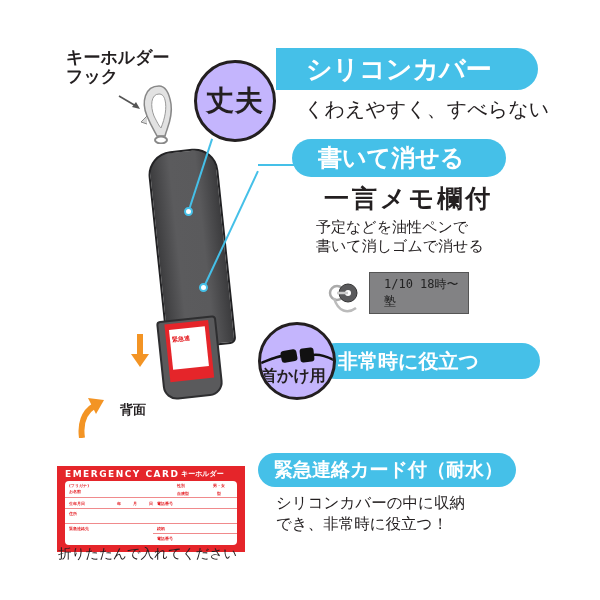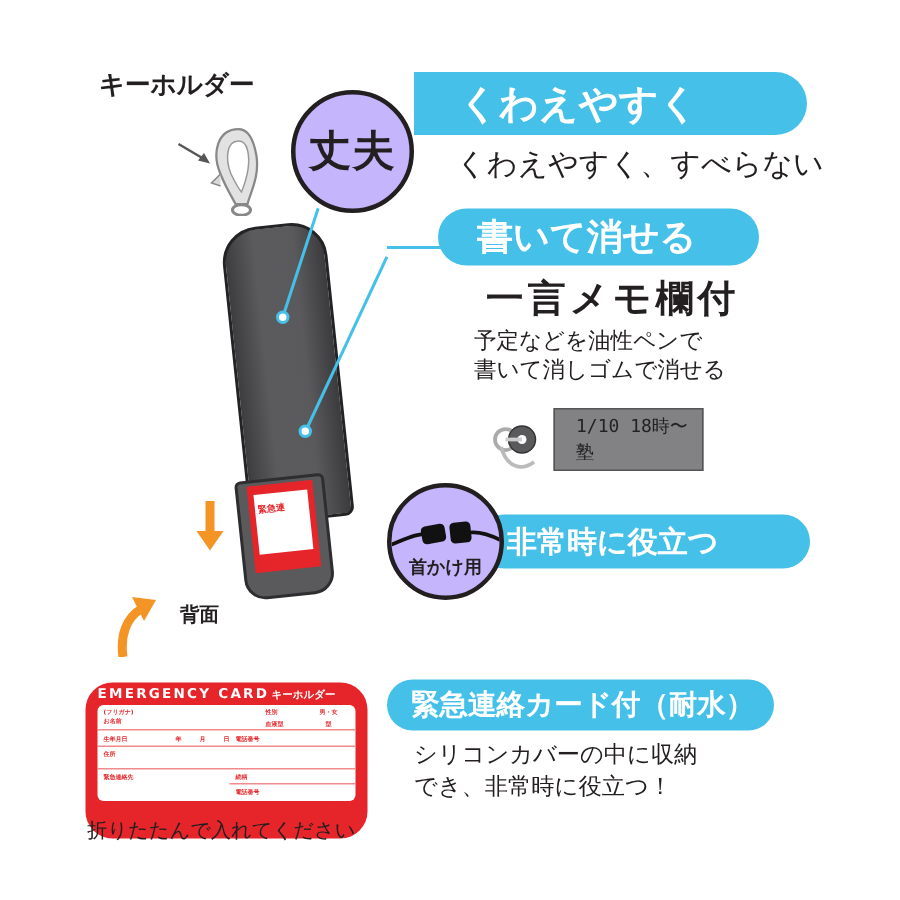--- a/index.html
+++ b/index.html
@@ -34,20 +34,21 @@
   .card { position: absolute; background: #e5252a; }
   .card-inner { position: absolute; background: #fff; border-radius: 4px; }
   .card-line { position: absolute; height: 1px; background: #f08a8c; }
   .card-lbl { position: absolute; font-size: 4px; color: #e5252a; font-weight: bold; white-space: nowrap; }
 </style>
 </head>
 <body>
 
 <div class="abs" style="left:66px;top:48px;font-weight:bold;font-size:17px;line-height:19px;">
   <div>キーホルダー</div>
+  <div>フック</div>
 </div>
 <svg class="abs" style="left:118px;top:95px;" width="24" height="16" viewBox="0 0 24 16">
   <line x1="1" y1="1" x2="18" y2="11" stroke="#555" stroke-width="1.6"></line>
   <polygon points="22,14 14,12 18,7" fill="#555"></polygon>
 </svg>
 
 <svg class="abs" style="left:135px;top:82px;" width="50" height="62" viewBox="0 0 50 62">
   <path d="M24 4 C10 4 6 20 12 34 C16 44 20 50 22 54 L30 54 C32 46 38 36 36 22 C34 10 30 4 24 4 Z" fill="#e2e2e2" stroke="#888" stroke-width="1.5"></path>
   <path d="M24 12 C16 12 15 24 19 34 C22 40 24 44 26 46 C30 36 32 26 30 18 C29 14 27 12 24 12 Z" fill="#fff" stroke="#999" stroke-width="1"></path>
   <path d="M12 34 L6 40 L12 42" fill="#d8d8d8" stroke="#888" stroke-width="1"></path>
@@ -67,21 +68,21 @@
   <span style="font-size:28px;font-weight:bold;letter-spacing:1px;">丈夫</span>
 </div>
 
 <div class="leader" style="left:188px;top:212px;width:78px;transform:rotate(-72deg);"></div>
 <div class="dot" style="left:184px;top:207px;"></div>
 <div class="leader" style="left:203px;top:288px;width:130px;transform:rotate(-65deg);"></div>
 <div class="leader" style="left:258px;top:164px;width:36px;"></div>
 <div class="dot" style="left:199px;top:283px;"></div>
 
 <div class="pill" style="left:276px;top:48px;width:262px;height:42px;padding-left:30px;border-radius:0 22px 22px 0;font-size:26px;">
-  <span>くわえやすく</span>
+  <span>シリコンカバー</span>
 </div>
 <div class="sub" style="left:304px;top:96px;font-size:20px;font-weight:normal;">くわえやすく、すべらない</div>
 
 <div class="pill" style="left:292px;top:139px;width:214px;height:38px;padding-left:26px;font-size:24px;">
   <span>書いて消せる</span>
 </div>
 <div class="sub" style="left:324px;top:182px;font-size:25px;letter-spacing:3px;">一言メモ欄付</div>
 <div class="sub" style="left:316px;top:218px;font-size:15px;line-height:19px;font-weight:normal;">
   <div>予定などを油性ペンで</div>
   <div>書いて消しゴムで消せる</div>
@@ -101,34 +102,34 @@
 <div class="pill" style="left:318px;top:343px;width:222px;height:36px;padding-left:20px;font-size:20px;">
   <span>非常時に役立つ</span>
 </div>
 <div class="circle" style="left:258px;top:322px;width:78px;height:78px;overflow:hidden;">
   <svg class="abs" style="left:0;top:16px;" width="78" height="30" viewBox="0 0 78 30">
     <path d="M0 22 C10 18 18 14 26 15" stroke="#111" stroke-width="2.5" fill="none"></path>
     <path d="M52 14 C60 13 68 16 78 22" stroke="#111" stroke-width="2.5" fill="none"></path>
     <rect x="20" y="9" width="16" height="12" rx="3" fill="#111" transform="rotate(-10 28 15)"></rect>
     <rect x="39" y="7" width="14" height="14" rx="3" fill="#111" transform="rotate(-6 46 14)"></rect>
   </svg>
-  <span style="position:absolute;bottom:10px;left:0;right:0;text-align:center;font-size:12px;font-weight:bold;">首かけ用</span>
+  <span style="position:absolute;bottom:10px;left:0;right:0;font-size:16px;font-weight:bold;">首かけ用</span>
 </div>
 
 <svg class="abs" style="left:130px;top:334px;" width="20" height="34" viewBox="0 0 20 34">
   <rect x="7" y="0" width="6" height="22" fill="#f39424"></rect>
   <polygon points="1,20 19,20 10,33" fill="#f39424"></polygon>
 </svg>
 <svg class="abs" style="left:76px;top:394px;" width="30" height="44" viewBox="0 0 30 44">
   <path d="M6 44 C4 30 8 18 18 12" stroke="#f39424" stroke-width="6" fill="none"></path>
   <polygon points="12,4 28,6 20,20" fill="#f39424"></polygon>
 </svg>
 <div class="sub" style="left:120px;top:401px;font-size:13px;">背面</div>
 
-<div class="card" style="left:57px;top:455px;width:188px;height:104px;border-radius:18px;">
+<div class="card" style="left:57px;top:466px;width:188px;height:86px;">
   <div style="position:absolute;left:8px;top:3px;font-size:9px;font-weight:bold;color:#fff;letter-spacing:1.5px;">EMERGENCY CARD</div>
   <div style="position:absolute;left:124px;top:3px;font-size:7px;font-weight:bold;color:#fff;">キーホルダー</div>
   <div class="card-inner" style="left:8px;top:15px;width:172px;height:64px;">
     <div class="card-lbl" style="left:4px;top:2px;">(フリガナ)</div>
     <div class="card-lbl" style="left:4px;top:8px;">お名前</div>
     <div class="card-lbl" style="left:112px;top:2px;">性別</div>
     <div class="card-lbl" style="left:148px;top:2px;">男・女</div>
     <div class="card-lbl" style="left:112px;top:10px;">血液型</div>
     <div class="card-lbl" style="left:152px;top:10px;">型</div>
     <div class="card-line" style="left:0;top:16px;width:172px;"></div>

